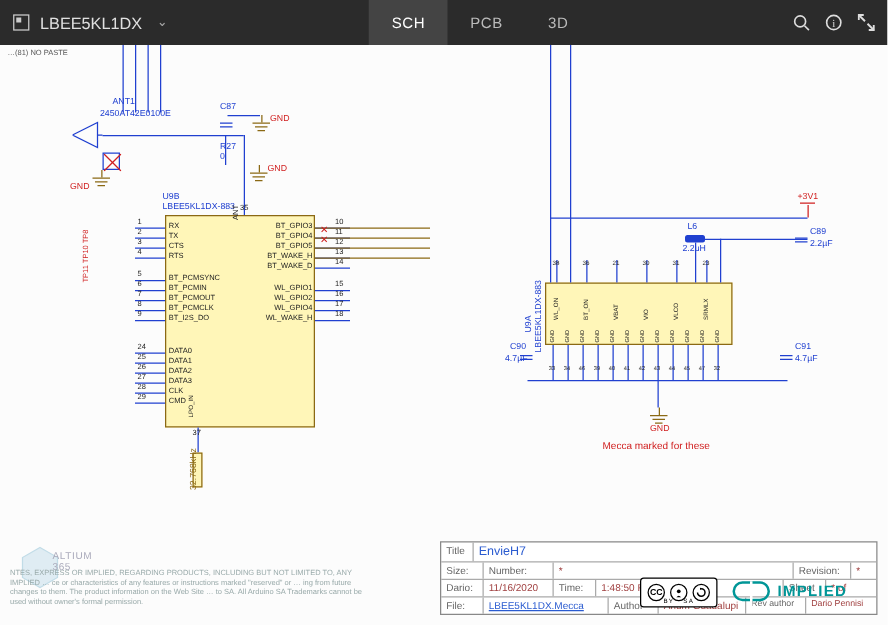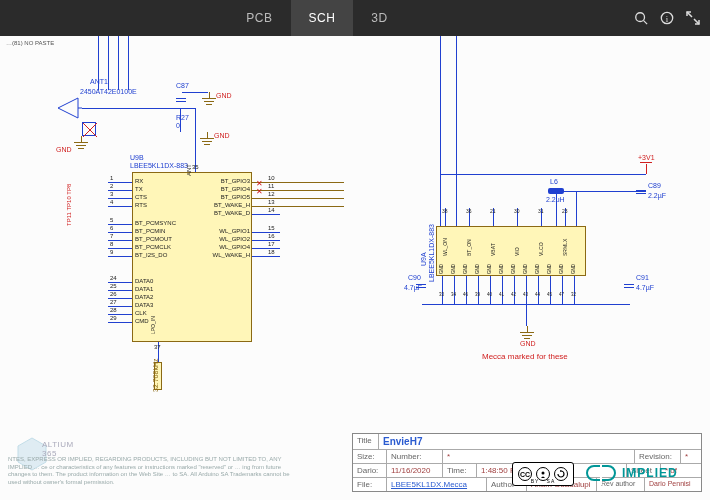--- a/index.html
+++ b/index.html
@@ -69,23 +69,33 @@
 .watermark { position: absolute; left: 14px; bottom: 26px; width: 36px; height: 40px; opacity: .6; }
 .watermark svg { display: block; }
 .wm-label { position: absolute; left: 42px; bottom: 42px; font-size: 8px; color: #aab; letter-spacing: .5px; }
 </style>
 </head>
 <body>
 
 <div class="app">
 
   <div class="topbar">
+    <div class="tb-left">
+      <span class="tb-icon">
+        <svg width="14" height="14" viewBox="0 0 14 14">
+            <rect x="1" y="1" width="12" height="12" fill="none" stroke="#ccc"></rect>
+            <rect x="3" y="3" width="4" height="4" fill="#ccc"></rect>
+          </svg>
+      </span>
+      <span>LBEE5KL1DX</span>
+      <span class="tb-chev">⌄</span>
+    </div>
     <div class="tb-tabs">
+      <div class="tb-tab active">SCH</div>
       <div class="tb-tab">PCB</div>
-      <div class="tb-tab active">SCH</div>
       <div class="tb-tab">3D</div>
     </div>
     <div class="tb-right">
       <span class="tb-icon">
         <svg width="16" height="16" viewBox="0 0 16 16">
             <circle cx="7" cy="7" r="5" fill="none" stroke="#ddd" stroke-width="1.5"></circle>
             <line x1="11" y1="11" x2="15" y2="15" stroke="#ddd" stroke-width="1.5"></line>
           </svg>
       </span>
       <span class="tb-icon">
@@ -348,21 +358,21 @@
 
     <div class="wire h" style="left:422px;top:268px;width:208px"></div>
     <div class="wire v" style="left:526px;top:268px;height:22px"></div>
     <div class="gnd" style="left:520px;top:290px"></div>
     <div class="pwr" style="left:520px;top:304px">GND</div>
     <div class="note" style="left:482px;top:316px">Mecca marked for these</div>
 
     <div class="titleblock">
       <div class="row">
         <div class="cell lbl" style="width:26px">Title</div>
-        <div class="cell val" style="flex:1;color:#2a5bd0;font-weight:700;font-size:10px">EnvieH7</div>
+        <div class="cell val" style="flex:1;color:#2a5bd0;font-weight:400;font-size:10px">EnvieH7</div>
       </div>
       <div class="row">
         <div class="cell lbl" style="width:34px">Size:</div>
         <div class="cell lbl" style="width:56px">Number:</div>
         <div class="cell" style="flex:1"><span class="val">*</span></div>
         <div class="cell lbl" style="width:46px">Revision:</div>
         <div class="cell" style="width:20px"><span class="val">*</span></div>
       </div>
       <div class="row">
         <div class="cell lbl" style="width:34px">Dario:</div>

